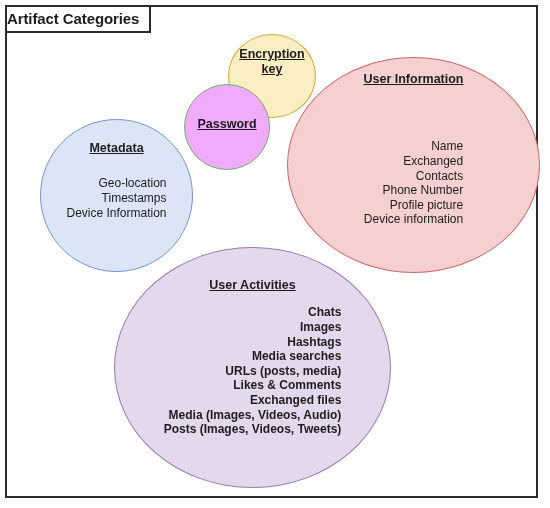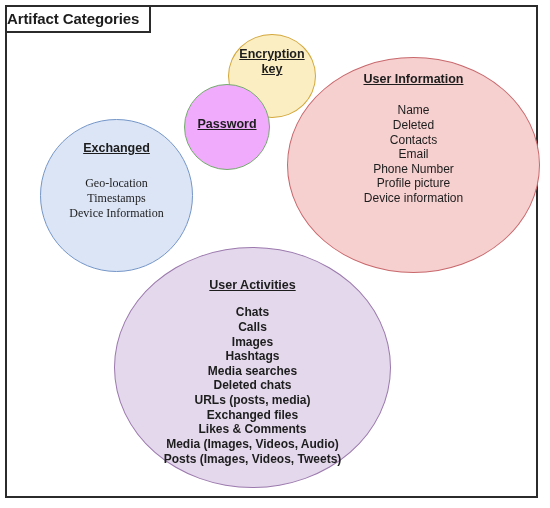--- a/index.html
+++ b/index.html
@@ -57,37 +57,38 @@
   }
 
   .bubble .head {
     font-weight: bold;
     text-decoration: underline;
     text-underline-offset: 1px;
     line-height: 1.22;
   }
   .bubble .items {
     line-height: 1.22;
+    text-align: right;
   }
   .bubble .items .item {
     white-space: nowrap;
   }
 
   
   #bubble-metadata {
     left: 33px;
     top: 112px;
     width: 153px;
     height: 153px;
     background: #dbe5f6;
     border: 1.6px solid #7596c8;
     z-index: 12;
   }
   #bubble-metadata .head { font-size: 12.5px; margin-top: 21px; }
-  #bubble-metadata .items { font-size: 12px; margin-top: 20px; font-family: Liberation Serif, serif; }
+  #bubble-metadata .items { font-size: 12px; margin-top: 20px; }
 
   
   #bubble-encryption {
     left: 221px;
     top: 27px;
     width: 88px;
     height: 84px;
     background: #fbeec2;
     border: 1.6px solid #d3a73c;
     z-index: 20;
@@ -115,20 +116,21 @@
 
   
   #bubble-userinfo {
     left: 280px;
     top: 50px;
     width: 253px;
     height: 216px;
     background: #f6cfcf;
     border: 1.6px solid #c8686c;
     z-index: 10;
+    gap: 36px;
   }
   #bubble-userinfo .head { font-size: 12.5px; margin-top: 14px; }
   #bubble-userinfo .items { font-size: 12px; margin-top: 16px; }
 
   
   #bubble-activities {
     left: 107px;
     top: 240px;
     width: 277px;
     height: 241px;
@@ -138,21 +140,21 @@
   }
   #bubble-activities .head { font-size: 12.5px; margin-top: 30px; }
   #bubble-activities .items { font-size: 12px; margin-top: 12px; font-weight: bold; }
 </style>
 </head>
 <body>
 
 <div id="frame">
 
   <div class="bubble" id="bubble-metadata">
-    <div class="head">Exchanged</div>
+    <div class="head">Metadata</div>
     <div class="items">
       <div class="item">Geo-location</div>
       <div class="item">Timestamps</div>
       <div class="item">Device Information</div>
     </div>
   </div>
 
   <div class="bubble" id="bubble-encryption">
     <div class="head">
       <div>Encryption</div>
@@ -161,41 +163,38 @@
   </div>
 
   <div class="bubble" id="bubble-password">
     <div class="head">Password</div>
   </div>
 
   <div class="bubble" id="bubble-userinfo">
     <div class="head">User Information</div>
     <div class="items">
       <div class="item">Name</div>
-      <div class="item">Deleted</div>
+      <div class="item">Exchanged</div>
       <div class="item">Contacts</div>
-      <div class="item">Email</div>
       <div class="item">Phone Number</div>
       <div class="item">Profile picture</div>
       <div class="item">Device information</div>
     </div>
   </div>
 
   <div class="bubble" id="bubble-activities">
     <div class="head">User Activities</div>
     <div class="items">
       <div class="item">Chats</div>
-      <div class="item">Calls</div>
       <div class="item">Images</div>
       <div class="item">Hashtags</div>
       <div class="item">Media searches</div>
-      <div class="item">Deleted chats</div>
       <div class="item">URLs (posts, media)</div>
+      <div class="item">Likes &amp; Comments</div>
       <div class="item">Exchanged files</div>
-      <div class="item">Likes &amp; Comments</div>
       <div class="item">Media (Images, Videos, Audio)</div>
       <div class="item">Posts (Images, Videos, Tweets)</div>
     </div>
   </div>
 
 </div>
 
 <div id="title-box">
   <div class="title-text">Artifact Categories</div>
 </div>

